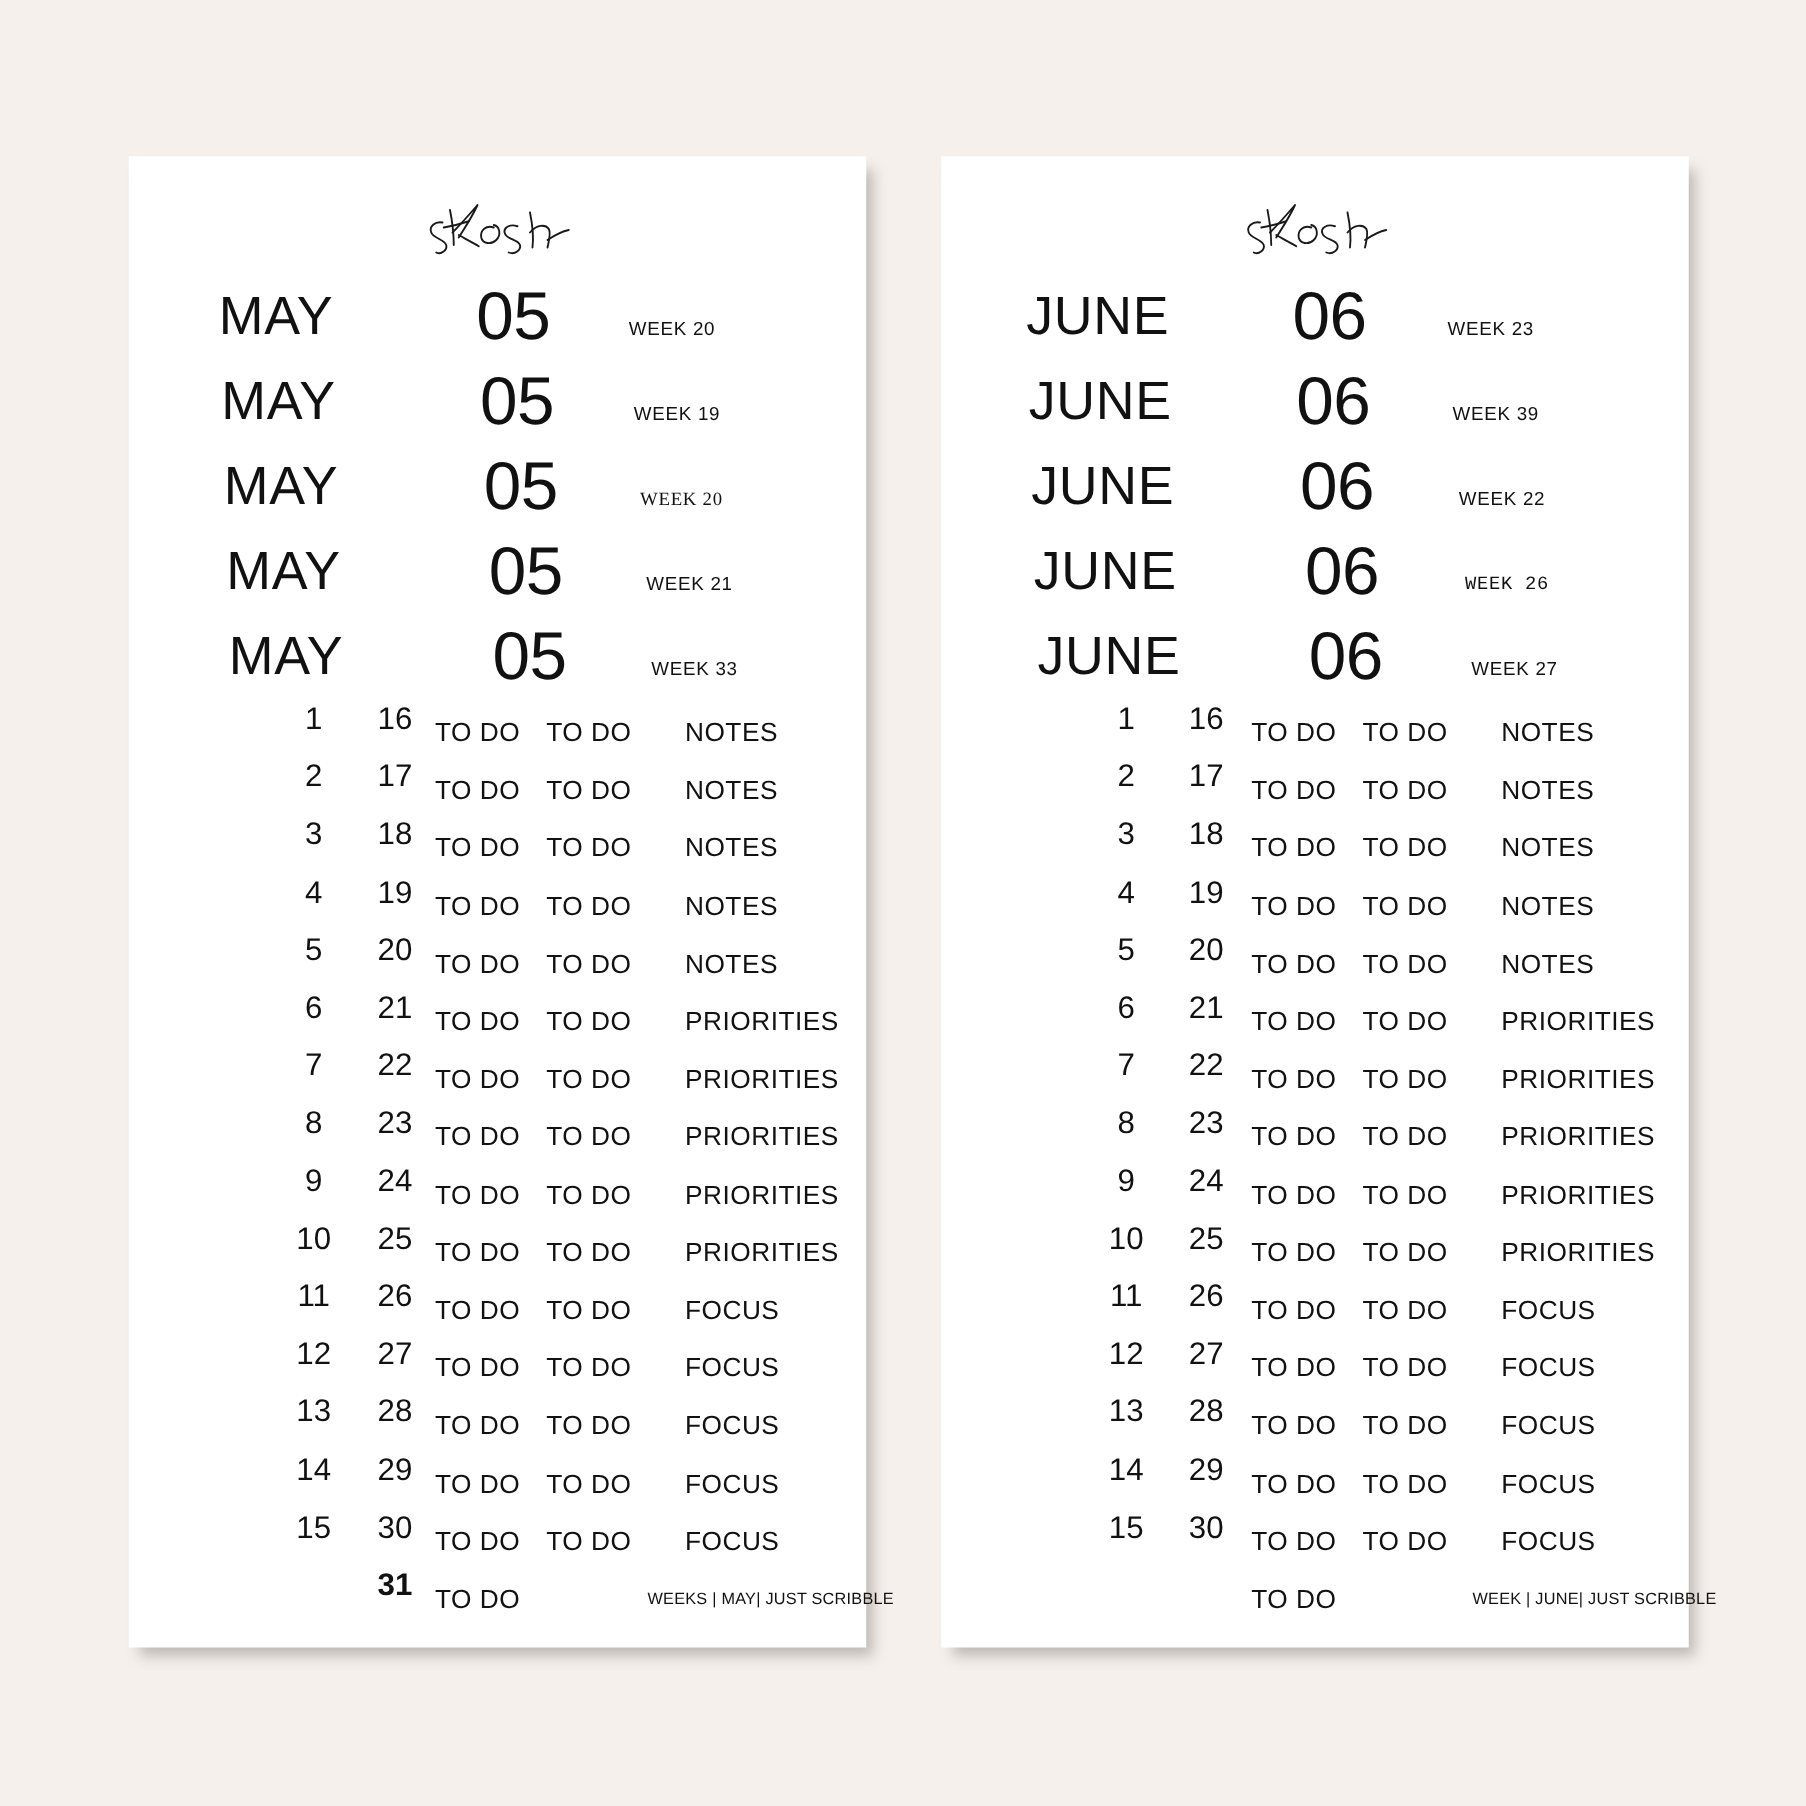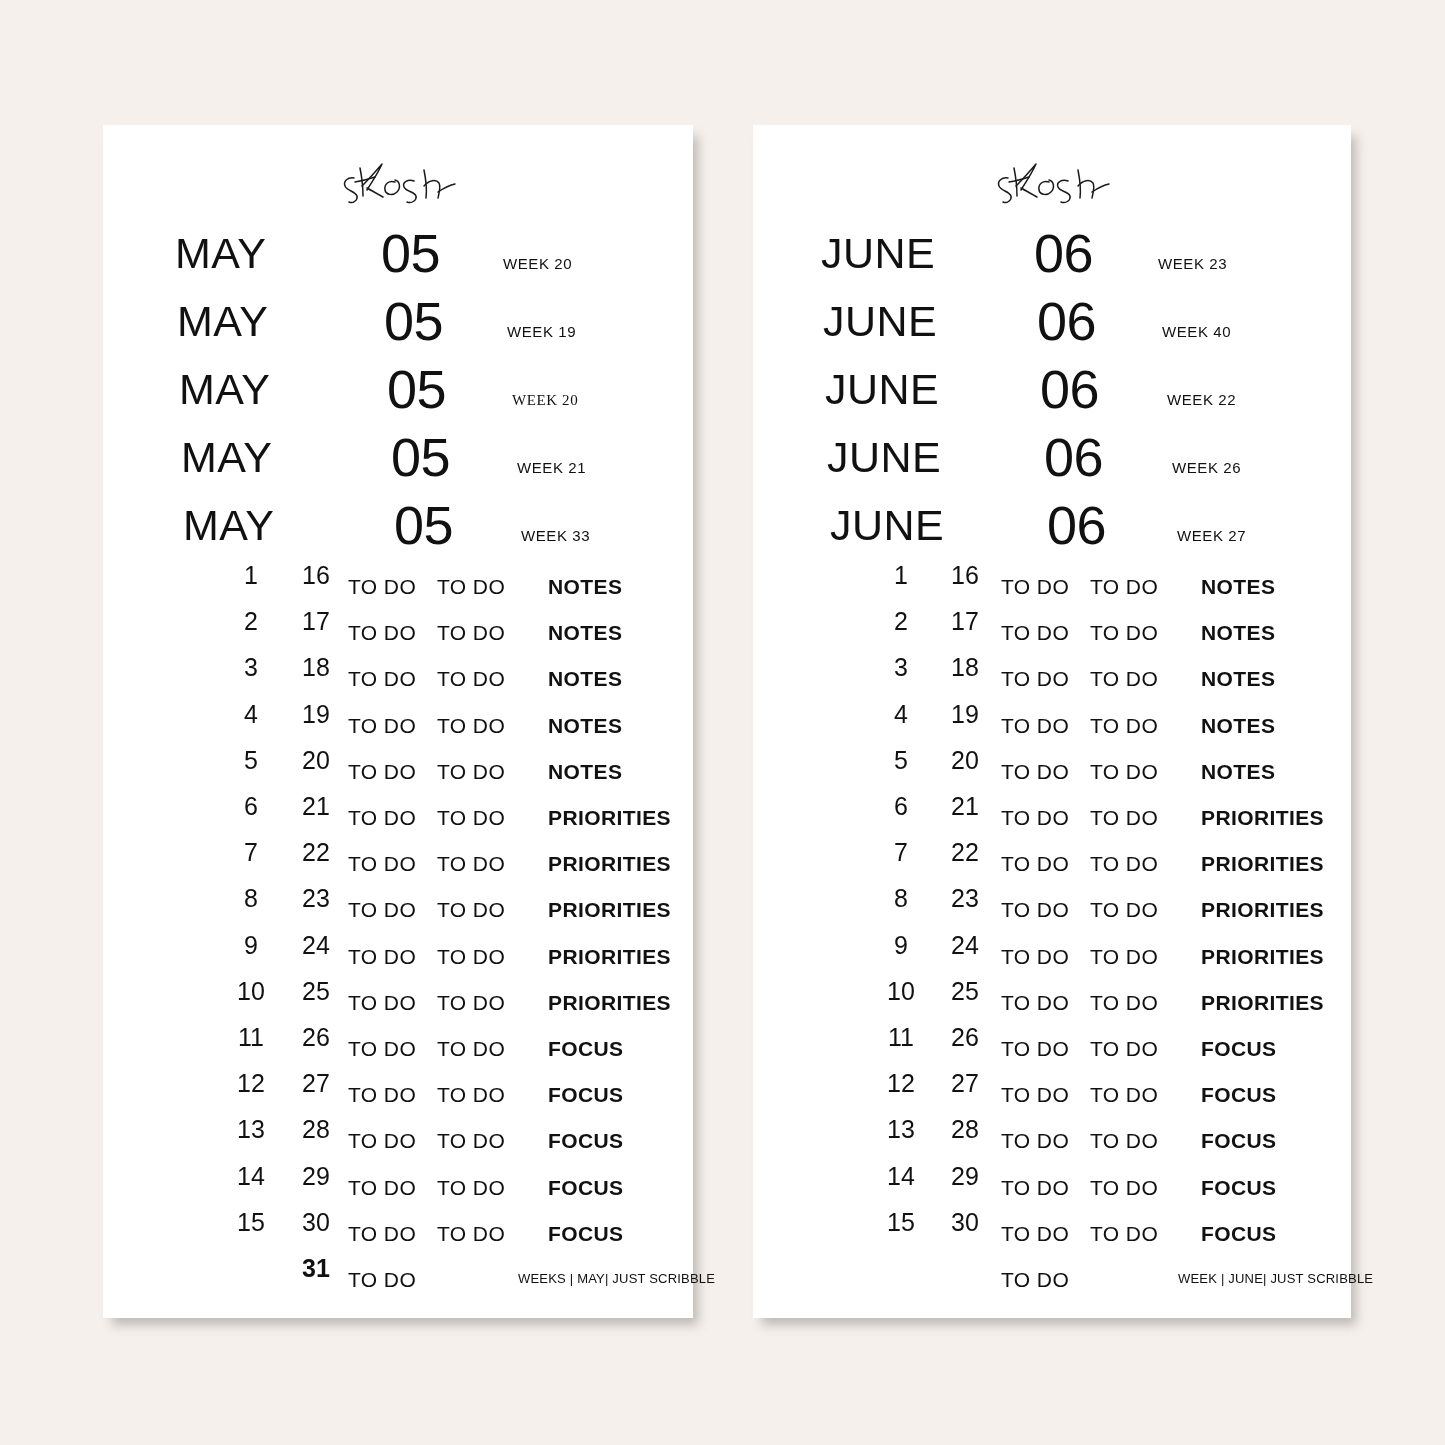--- a/index.html
+++ b/index.html
@@ -121,21 +121,21 @@
 
   .lrow .td {
     font-size: 21px;
     font-weight: 300;
     letter-spacing: 0.4px;
     line-height: 30px;
     top: 9px;
   }
   .lrow .cat {
     font-size: 21px;
-    font-weight: 700;
+    font-weight: 400;
     letter-spacing: 0.4px;
     line-height: 30px;
     top: 9px;
   }
 
   .footer-note {
     position: absolute;
     font-size: 13px;
     font-weight: 400;
     letter-spacing: 0.2px;
@@ -327,31 +327,31 @@
 
     <div class="header-block">
         <div class="hrow" style="top: 0px;">
           <span class="month" style="left: 68px;">JUNE</span>
           <span class="mnum" style="left: 281px;">06</span>
           <span class="wk" style="left: 405px;">WEEK 23</span>
         </div>
         <div class="hrow" style="top: 68px;">
           <span class="month" style="left: 70px;">JUNE</span>
           <span class="mnum" style="left: 284px;">06</span>
-          <span class="wk" style="left: 409px;">WEEK 40</span>
+          <span class="wk" style="left: 409px;">WEEK 39</span>
         </div>
         <div class="hrow" style="top: 136px;">
           <span class="month" style="left: 72px;">JUNE</span>
           <span class="mnum" style="left: 287px;">06</span>
           <span class="wk" style="left: 414px;">WEEK 22</span>
         </div>
         <div class="hrow" style="top: 204px;">
           <span class="month" style="left: 74px;">JUNE</span>
           <span class="mnum" style="left: 291px;">06</span>
-          <span class="wk" style="left: 419px;">WEEK 26</span>
+          <span class="wk" style="left: 419px; font-family: Liberation Mono, monospace;">WEEK 26</span>
         </div>
         <div class="hrow" style="top: 272px;">
           <span class="month" style="left: 77px;">JUNE</span>
           <span class="mnum" style="left: 294px;">06</span>
           <span class="wk" style="left: 424px;">WEEK 27</span>
         </div>
       </div>
 
     <div class="list-block">
         <div class="lrow" style="top: 0px;">

